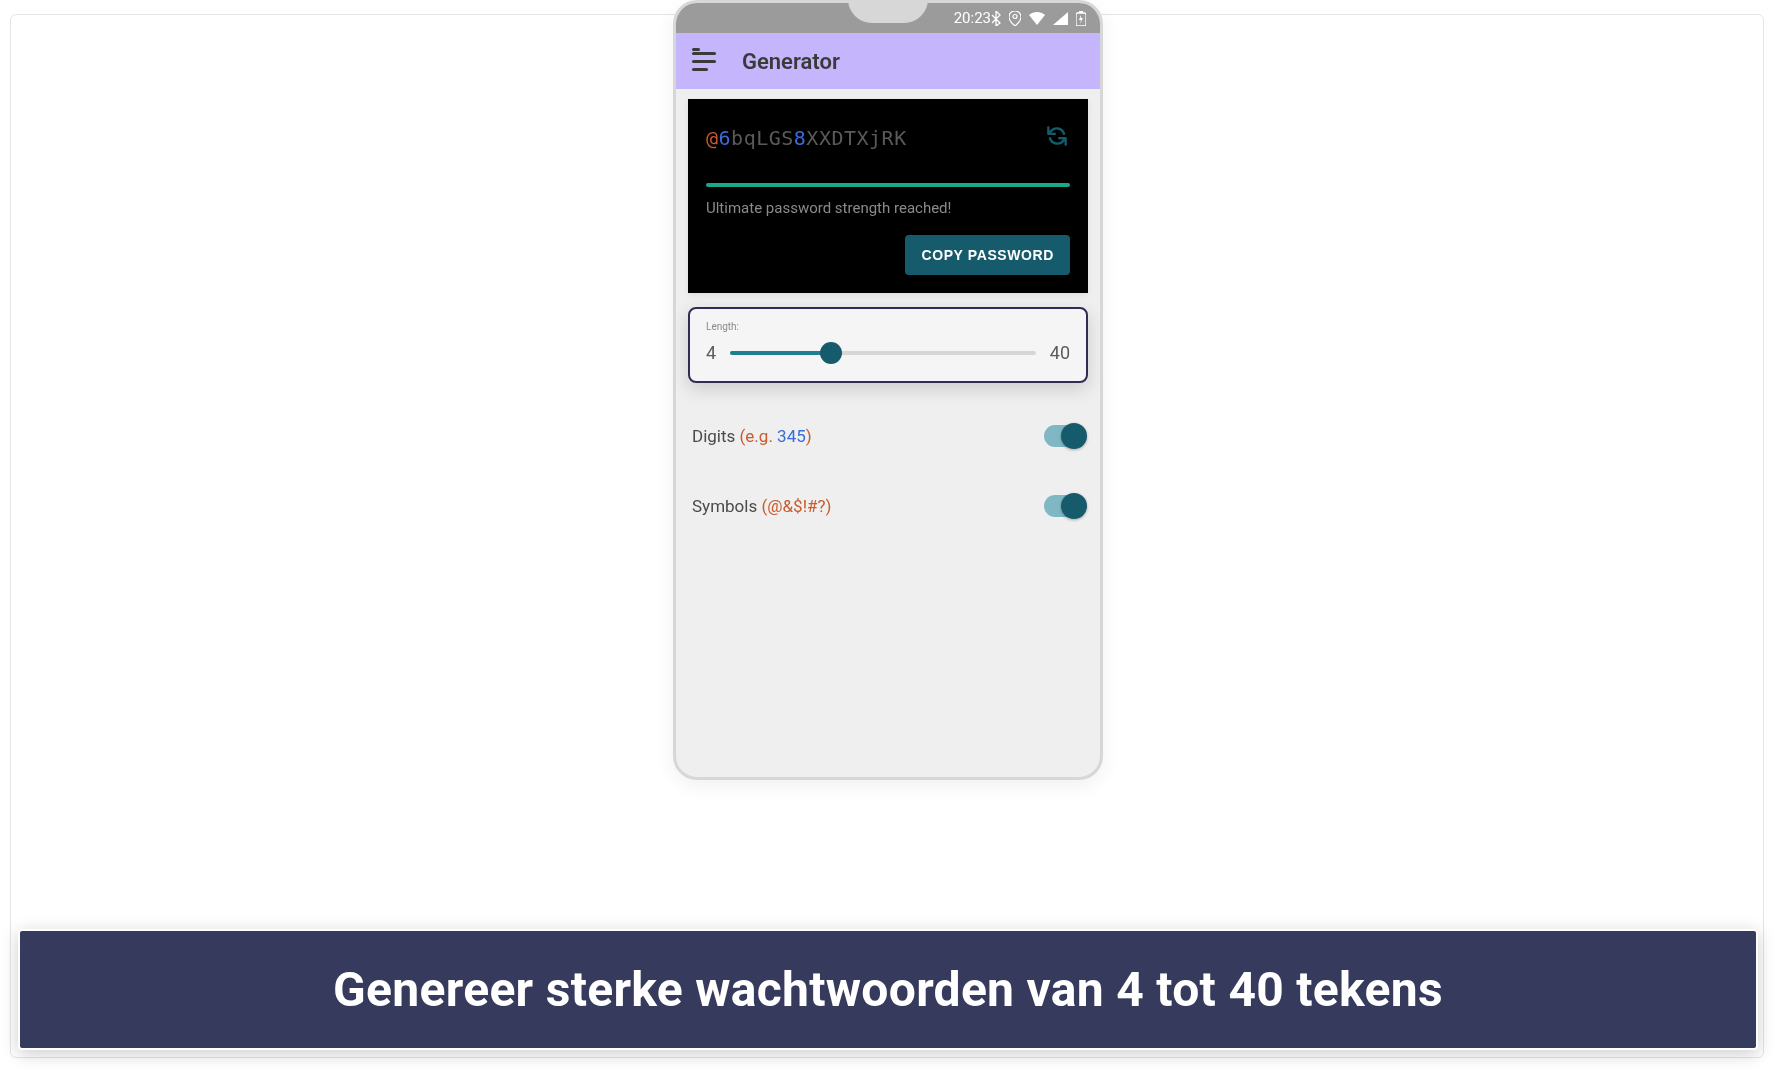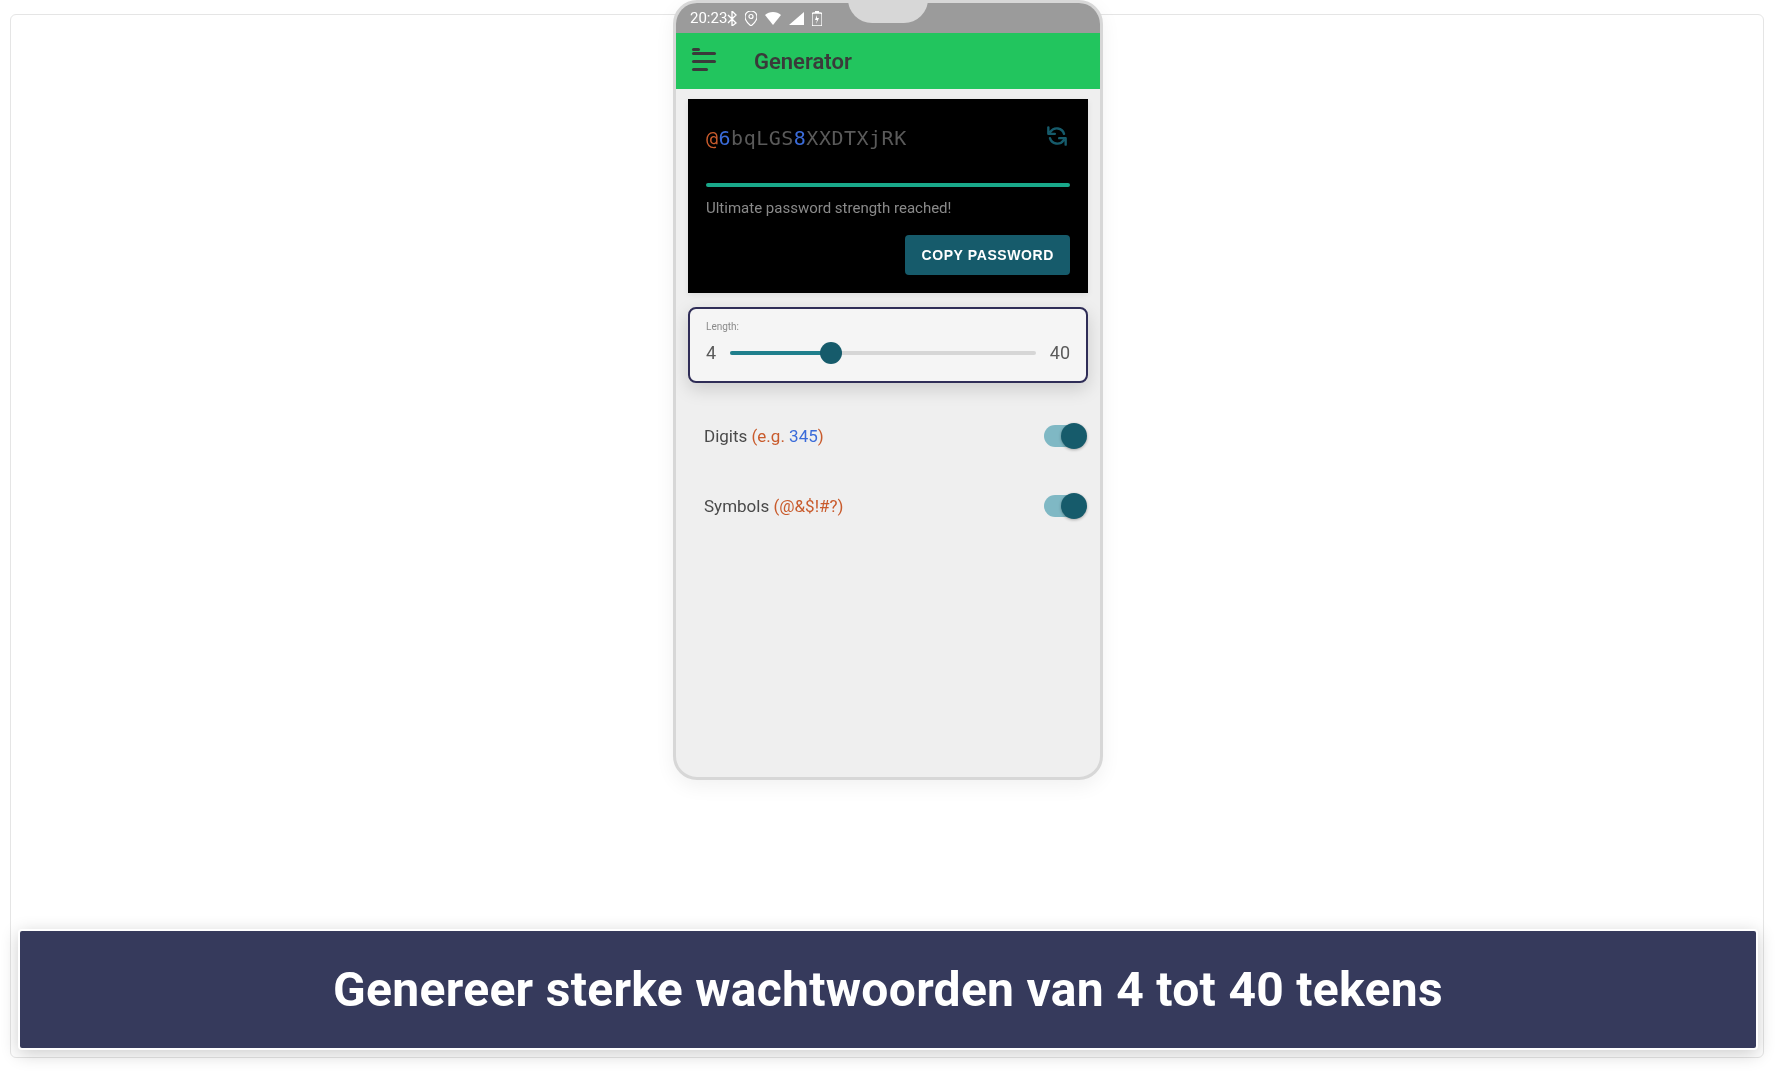--- a/index.html
+++ b/index.html
@@ -43,34 +43,34 @@
     border-bottom-right-radius: 24px;
     z-index: 20;
   }
   
   .statusbar {
     height: 30px;
     background: #9b9b9b;
     color: #ffffff;
     display: flex;
     align-items: center;
-    justify-content: flex-start;
+    justify-content: flex-end;
     padding: 0 14px;
     font-size: 15px;
   }
   .status-icons { display: flex; gap: 8px; align-items: center; font-size: 15px; }
   .status-icons svg { display: block; }
   
   .appheader {
     height: 56px;
     display: flex;
     align-items: center;
-    gap: 36px;
+    gap: 24px;
     padding: 0 16px;
-    background: #22c55e;
+    background: #c4b5fd;
   }
   .menu-icon { width:26px; height:20px; position:relative; }
   .menu-icon span { position:absolute; left:0; height:3px; background:#3a3a3a; border-radius:2px;}
   .menu-icon .l1 { top:1px; width:24px;}
   .menu-icon .l2 { top:9px; width:24px;}
   .menu-icon .l3 { top:17px; width:16px;}
   .menu-dot { position:absolute; top:-3px; right:-3px; width:8px; height:8px; background:#3a3a3a; border-radius:50%; }
   .appheader h1 { font-size: 22px; font-weight: 600; color:#3a3a3a; }
   
   .card {
@@ -115,21 +115,20 @@
   }
   .slider-thumb {
     position:absolute; top:50%; left:33%; transform:translate(-50%,-50%);
     width:22px; height:22px; border-radius:50%; background:#165b6b;
   }
   
   .options { padding: 10px 16px 0; }
   .optrow {
     display:flex; align-items:center; justify-content:space-between;
     padding: 24px 0;
-    margin-left: 12px;
   }
   .optlabel { color:#4a4a4a; font-size:17px; }
   .optlabel .eg { color:#c95b2c; }
   .optlabel .ex { color:#3a6bd9; }
   .optlabel .ex2 { color:#3a6bd9; }
   .toggle {
     width:40px; height:22px; border-radius:11px; position:relative;
   }
   .toggle.on { background:#7fb8c4; }
   .toggle.off { background:#d4d4d4; }

